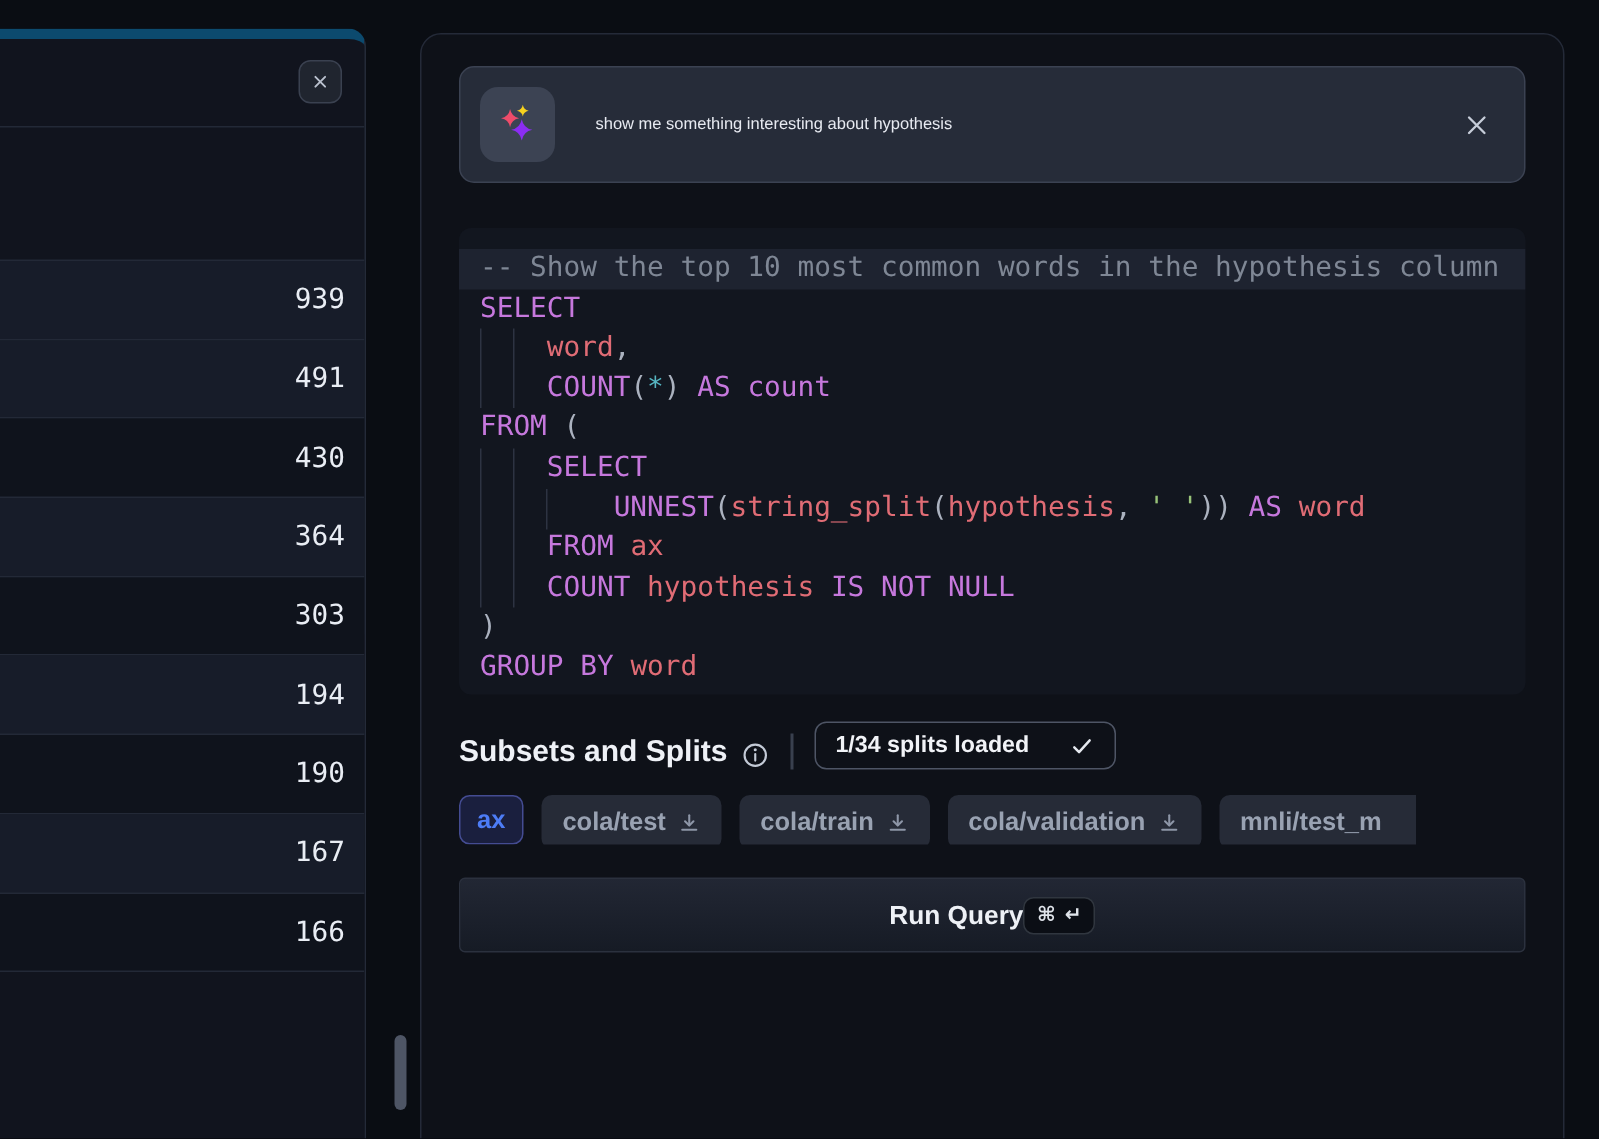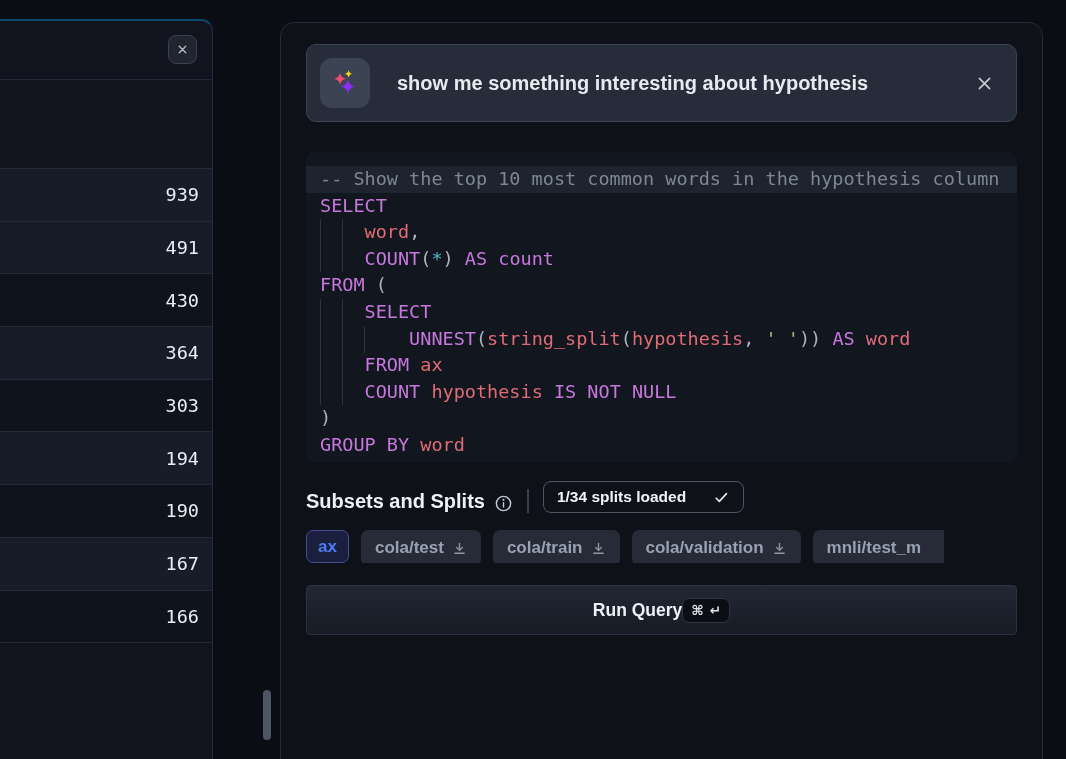--- a/index.html
+++ b/index.html
@@ -8,23 +8,23 @@
     position: relative;
     width: 1066px; height: 759px;
     overflow: hidden;
     background: var(--page-bg, #0a0d13);
     font-family: "Liberation Sans", sans-serif;
   }
 
   
   .left-panel {
     position: absolute; left: 0; top: 19px;
-    width: 213px; height: 741px;
+    width: 244px; height: 741px;
     background: var(--left-panel-bg, #11141e);
-    border-top: 2px solid #0c4a6e;
+    border-top: 7px solid #0c4a6e;
     border-right: 1px solid #242a38;
     border-top-right-radius: 12px;
     overflow: hidden;
   }
   .lp-header { position: relative; height: 59px; border-bottom: 1px solid var(--row-divider,#232937); }
   .close-btn {
     position: absolute; right: 15px; top: 14px;
     width: 29px; height: 29px;
     border-radius: 8px;
     background: #20252f;
@@ -69,21 +69,21 @@
     display: flex; align-items: center;
     padding: 0 22px 0 13px;
     cursor: text;
   }
   .prompt-icon {
     width: 50px; height: 50px; flex: none;
     border-radius: 12px;
     background: var(--icon-tile-bg,#3c4353);
     display: flex; align-items: center; justify-content: center;
   }
-  .prompt-text { margin-left: 27px; font-size: 20px; font-weight: 700; color: #e7eaf1; flex: 1; }
+  .prompt-text { margin-left: 27px; font-size: 11px; font-weight: 400; color: #e7eaf1; flex: 1; }
   .prompt-close { background: none; border: none; color: #c6cdd9; cursor: pointer; display:flex; align-items:center; }
 
   
   .code-block {
     position: absolute; left: 25px; top: 129px;
     width: 711px; height: 311px;
     background: var(--code-bg,#12161f);
     border-radius: 8px;
     overflow: hidden;
     font-family: "DejaVu Sans Mono", monospace;

